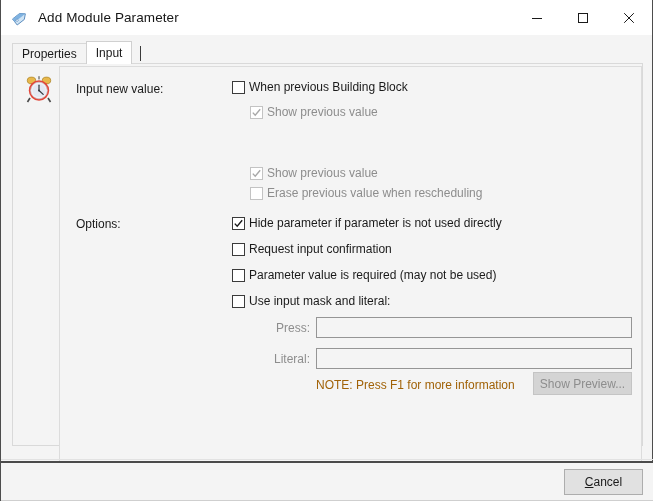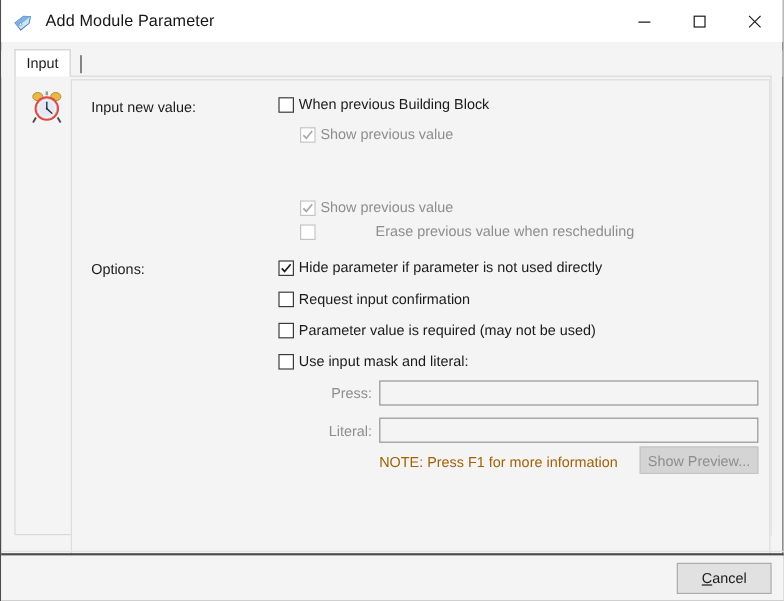--- a/index.html
+++ b/index.html
@@ -297,20 +297,23 @@
       <div class="win-btn">
         <svg width="12" height="12" viewBox="0 0 12 12">
           <line x1="1.2" y1="1.2" x2="10.8" y2="10.8" stroke="#1a1a1a" stroke-width="1"></line>
           <line x1="10.8" y1="1.2" x2="1.2" y2="10.8" stroke="#1a1a1a" stroke-width="1"></line>
         </svg>
       </div>
     </div>
   </div>
 
   <div class="tabstrip">
+    <div class="tab">
+      <span>Properties</span>
+    </div>
     <div class="tab selected">
       <span>Input</span>
     </div>
     <div class="tab-caret"></div>
   </div>
 
   <div class="tabpanel">
 
     <div class="clock-icon">
       <svg width="30" height="30" viewBox="0 0 30 30">
@@ -349,21 +352,21 @@
 
       <div class="row" style="left:190px; top:99px;">
         <span class="cb disabled">
           <svg width="11" height="11" viewBox="0 0 11 11">
             <polyline points="1.8,5.6 4.2,8.2 9.2,2.2" fill="none" stroke="#a8a8a8" stroke-width="1.4"></polyline>
           </svg>
         </span>
         <span class="cb-label disabled">Show previous value</span>
       </div>
 
-      <div class="row" style="left:190px; top:119px;gap:46px;">
+      <div class="row" style="left:190px; top:119px;">
         <span class="cb disabled"></span>
         <span class="cb-label disabled">Erase previous value when rescheduling</span>
       </div>
 
       <div class="section-label" style="left:16px; top:150px;">Options:</div>
 
       <div class="row" style="left:172px; top:149px;">
         <span class="cb">
           <svg width="11" height="11" viewBox="0 0 11 11">
             <polyline points="1.8,5.6 4.2,8.2 9.2,2.2" fill="none" stroke="#1a1a1a" stroke-width="1.4"></polyline>

